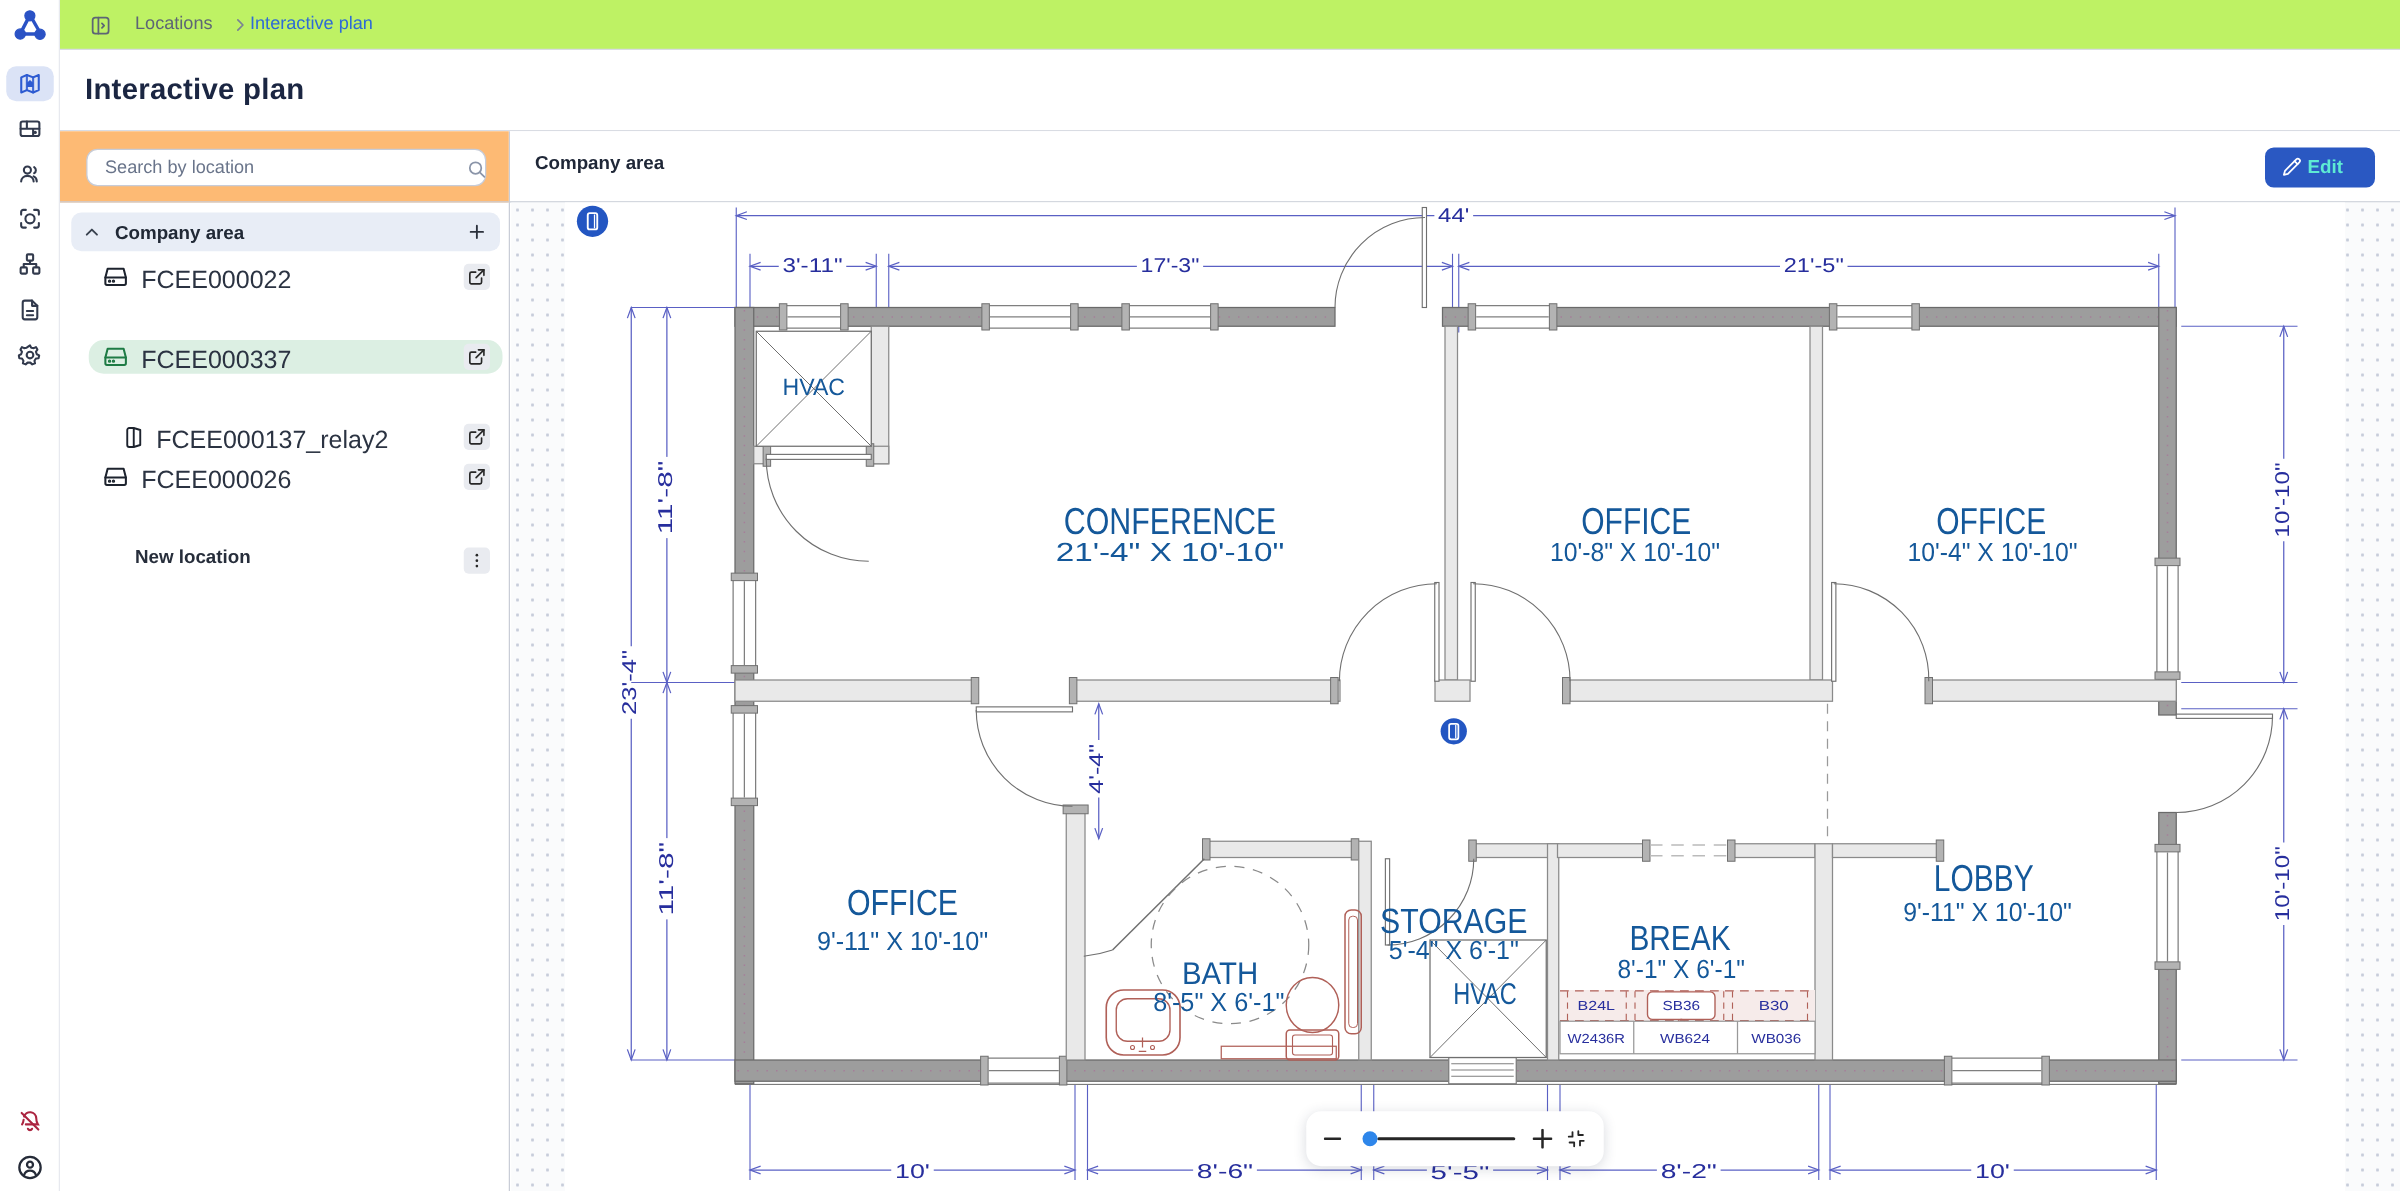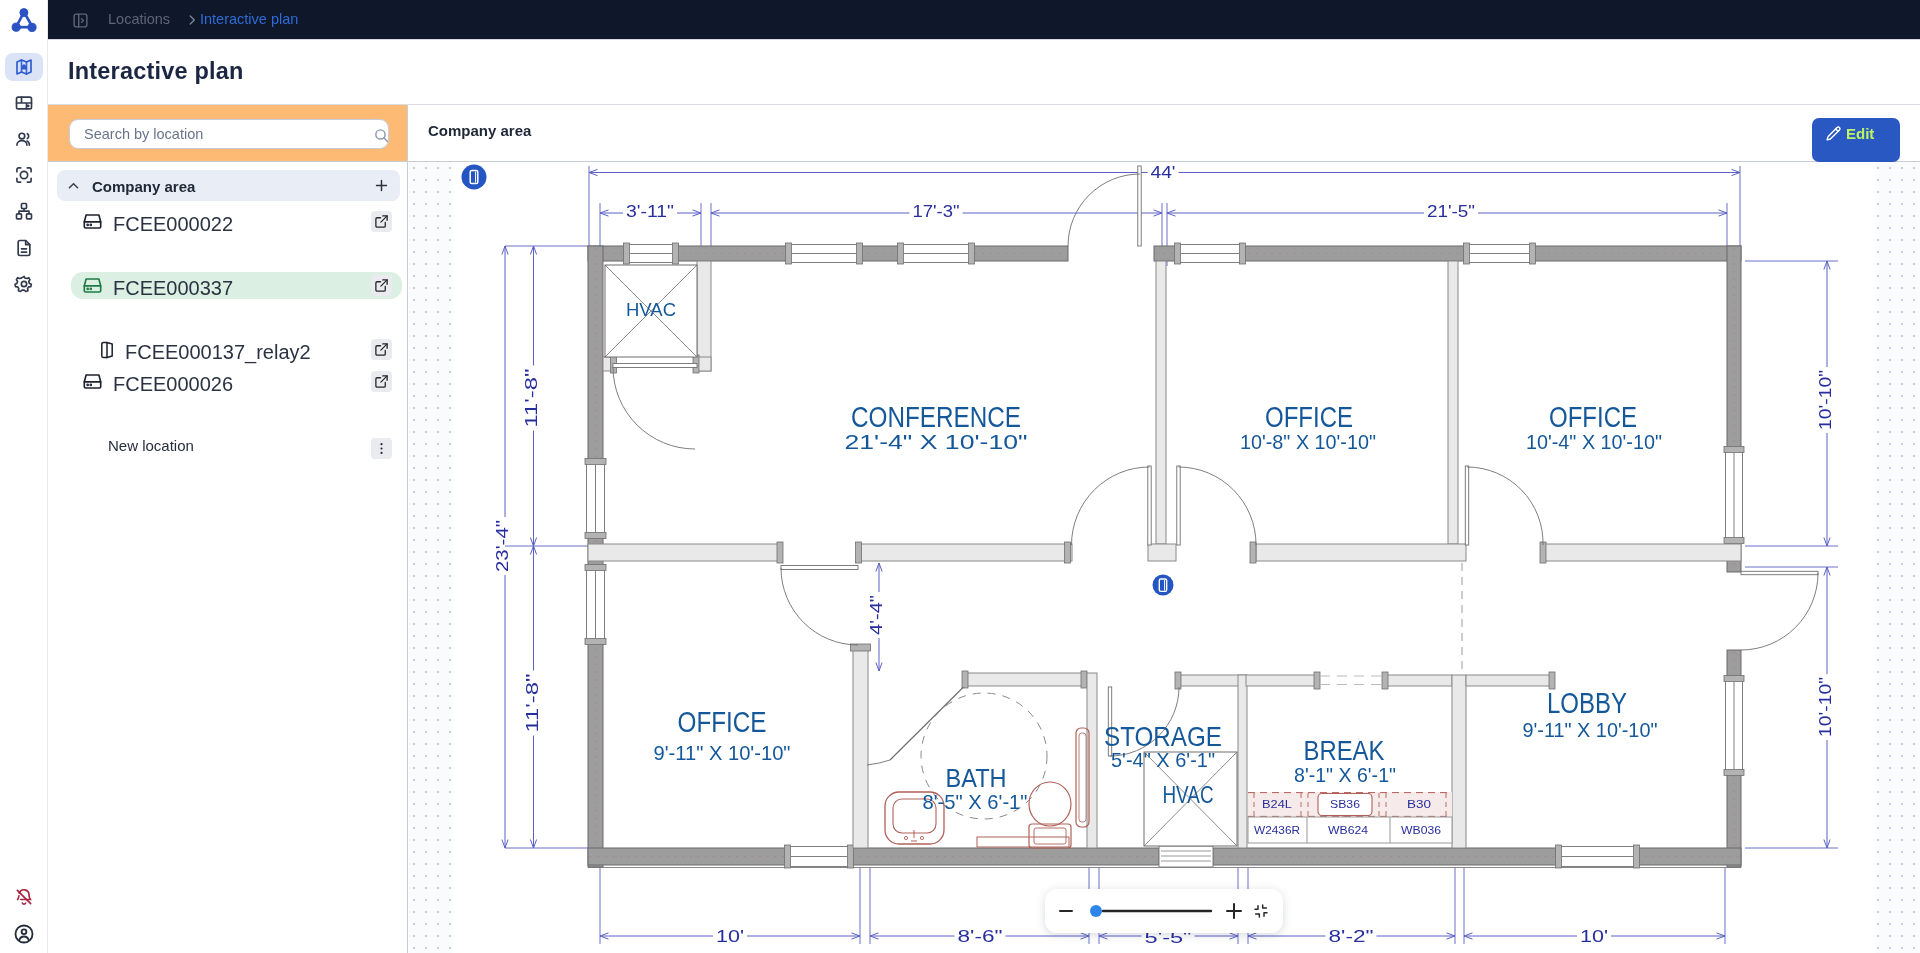--- a/index.html
+++ b/index.html
@@ -1,35 +1,35 @@
 <!DOCTYPE html>
 <html><head>
 <meta charset="utf-8">
 <style>
   * { margin:0; padding:0; box-sizing:border-box; }
   html,body { width:1920px; height:953px; font-family:"Liberation Sans",sans-serif; background:#fff; overflow:hidden; }
   .abs { position:absolute; }
   #app { position:relative; width:1920px; height:953px; }
   #rail { left:0; top:0; width:48px; height:953px; border-right:1px solid #e7e9ef; background:#fff; z-index:5; }
-  #crumbbar { left:48px; top:0; width:1872px; height:40px; border-bottom:1px solid #d8dbe3; background:#0f172a; }
+  #crumbbar { left:48px; top:0; width:1872px; height:40px; border-bottom:1px solid #d8dbe3; background:#bef264; }
   #titlerow { left:48px; top:40px; width:1872px; height:65px; border-bottom:1px solid #d9dce3; background:#fff; }
   #sidebar { left:48px; top:105px; width:360px; height:848px; background:#fff; border-right:1px solid #c9cdd7; }
   #searchrow { left:0; top:0; width:359px; height:57px; border-bottom:1px solid #c9cdd7; background:#fdba74; }
   #toolbar { left:408px; top:105px; width:1512px; height:57px; border-bottom:1px solid #c6cbd5; background:#fff; }
   #canvas { left:409px; top:162px; width:1511px; height:791px; background:#fafbfc;
     background-image:radial-gradient(circle, #c7cdda 1px, rgba(199,205,218,0) 1.4px);
     background-size:12px 12px; background-position:-1px 0px; }
   #sheet { left:452px; top:162px; width:1424px; height:791px; background:#fff; }
   .crumbtext { font-size:14.5px; color:#5d6575; }
   .bluecrumb { color:#2e6bd6; }
   #pagetitle { left:20px; top:18px; font-size:23.5px; font-weight:bold; color:#1b2642; letter-spacing:.2px; }
   #searchbox { left:21px; top:14px; width:320px; height:30px; border:1px solid #c7ccd8; border-radius:9px; background:#fff; }
   #searchph { left:14px; top:6px; font-size:14.5px; color:#69748a; }
   #toolname { left:20px; top:17px; font-size:15px; font-weight:bold; color:#1f2737; }
-  #editbtn { left:1404px; top:13px; width:88px; height:44px; background:#2a58c2; border-radius:7px; color:#bef264; }
+  #editbtn { left:1404px; top:13px; width:88px; height:32px; background:#2a58c2; border-radius:7px; color:#5eead4; }
   #editbtn span { position:absolute; left:34px; top:7px; font-size:15px; font-weight:bold; }
   .trow { position:absolute; left:0; width:360px; height:32px; }
   .tico { position:absolute; top:6px; }
   .tlabel { position:absolute; top:7px; font-size:20px; color:#2b3342; white-space:nowrap; }
   .tbtn { position:absolute; left:323px; top:5px; width:21px; height:21px; background:#e9ebf0; border-radius:4px; }
   .tbtn svg { position:absolute; left:3px; top:3px; }
 </style>
 </head>
 <body>
 <div id="app">
@@ -213,21 +213,21 @@
             <svg width="15" height="15" viewBox="0 0 24 24" fill="none" stroke="#272727" stroke-width="2.1" stroke-linecap="round" stroke-linejoin="round">
               <path d="M18 13.5V19a2 2 0 0 1-2 2H5a2 2 0 0 1-2-2V8a2 2 0 0 1 2-2h5.5"></path>
               <path d="M14 3h7v7"></path>
               <path d="M11 13 21 3"></path>
             </svg>
           </div>
       </div>
 
 
       <div class="trow" style="top:267px">
-        <span class="tlabel" style="left:60px;font-weight:normal;font-size:15px;color:#272e3b">New location</span>
+        <span class="tlabel" style="left:60px;font-weight:bold;font-size:15px;color:#272e3b">New location</span>
         <div class="tbtn" style="top:8px">
             <svg width="15" height="15" viewBox="0 0 24 24" fill="#272727">
               <circle cx="12" cy="5" r="1.7"></circle>
               <circle cx="12" cy="12" r="1.7"></circle>
               <circle cx="12" cy="19" r="1.7"></circle>
             </svg>
           </div>
       </div>
     </div>
   </div>

